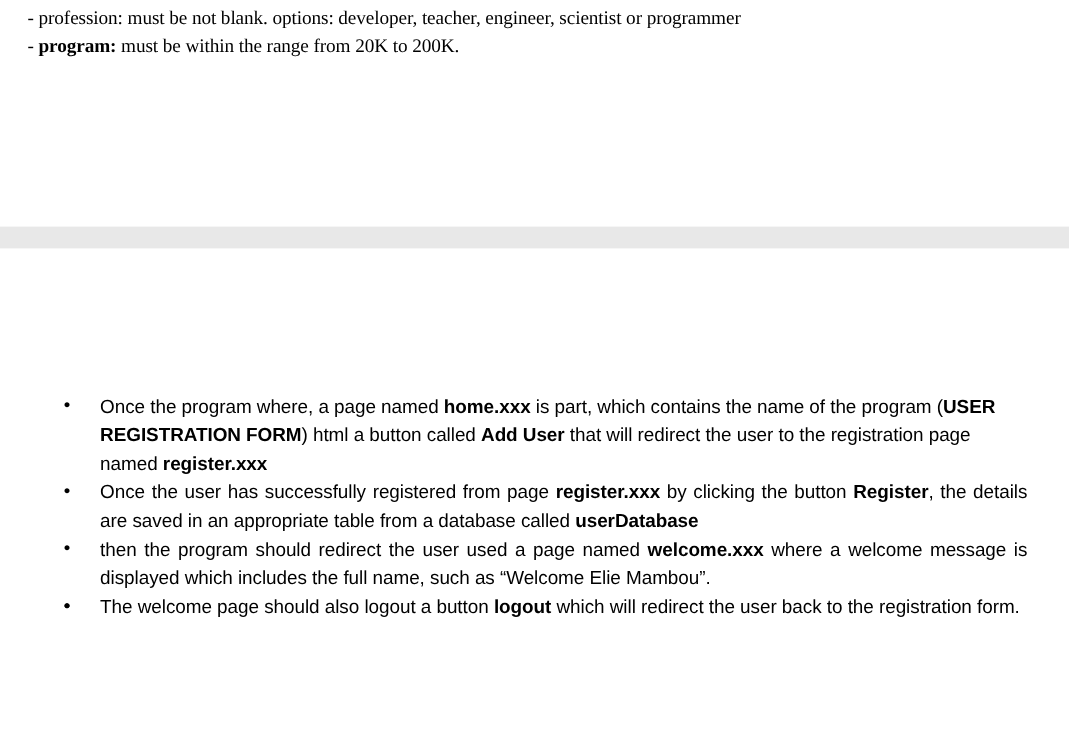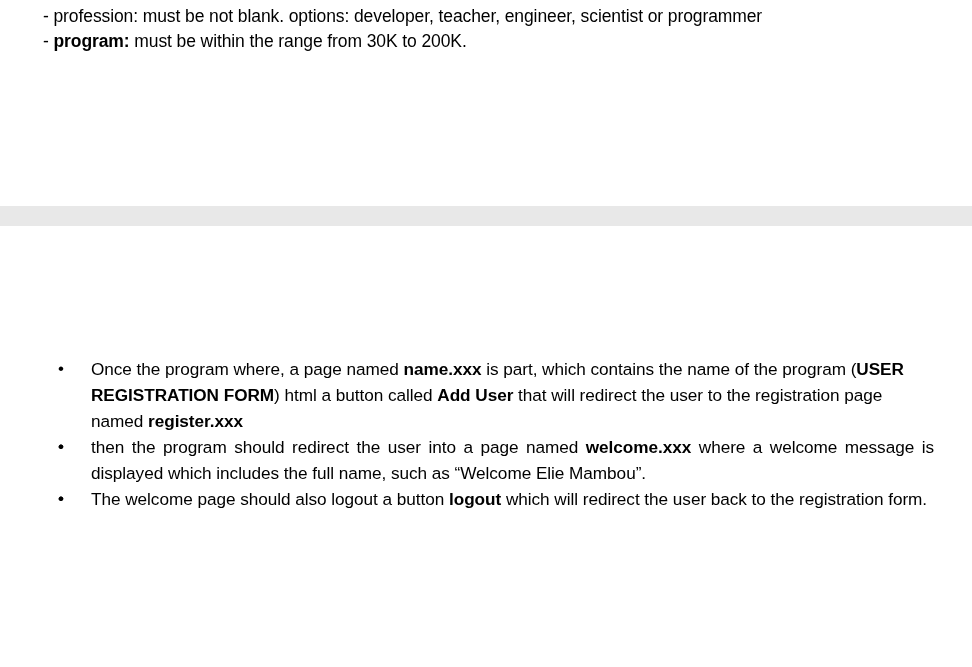--- a/index.html
+++ b/index.html
@@ -21,23 +21,24 @@
   .page-top {
     position: absolute;
     left: 0;
     top: 0;
     width: 972px;
     height: 206px;
     background: #ffffff;
   }
   .spec-list {
     position: absolute;
-    left: 43px;
+    left: 25px;
     top: 4px;
     width: 930px;
+    font-family: Liberation Serif, serif;
   }
   .spec-line {
     font-size: 17.5px;
     line-height: 25px;
     white-space: nowrap;
     letter-spacing: -0.1px;
   }
 
   
   .page-separator {
@@ -96,33 +97,34 @@
 </style>
 </head>
 <body>
 
 <div class="page-top">
   <div class="spec-list">
     <div class="spec-line">
       <span>- profession: must be not blank. options: developer, teacher, engineer, scientist or programmer</span>
     </div>
     <div class="spec-line">
-      <span>- </span><b>program:</b><span> must be within the range from 30K to 200K.</span>
+      <span>- </span><b>program:</b><span> must be within the range from 20K to 200K.</span>
     </div>
   </div>
 </div>
 
 <div class="page-separator"></div>
 
 <div class="page-bottom">
   <ul class="bullet-list" id="bullet-list">
-      <li class="bullet-item"><span class="marker">•</span><span class="para"><span>Once the program where, a page named </span><b>name.xxx</b><span> is part, which contains the name of the program (</span><b>USER REGISTRATION FORM</b><span>) html a button called </span><b>Add User</b><span> that will redirect the user to the registration page named </span><b>register.xxx</b></span></li>
+      <li class="bullet-item"><span class="marker">•</span><span class="para"><span>Once the program where, a page named </span><b>home.xxx</b><span> is part, which contains the name of the program (</span><b>USER REGISTRATION FORM</b><span>) html a button called </span><b>Add User</b><span> that will redirect the user to the registration page named </span><b>register.xxx</b></span></li>
       <li class="bullet-item justified">
         <span class="marker">•</span>
+        <span class="para"><span>Once the user has successfully registered from page </span><b>register.xxx</b><span> by clicking the button </span><b>Register</b><span>, the details are saved in an appropriate table from a database called </span><b>userDatabase</b></span>
       </li>
       <li class="bullet-item justified">
         <span class="marker">•</span>
-        <span class="para"><span>then the program should redirect the user into a page named </span><b>welcome.xxx</b><span> where a welcome message is displayed which includes the full name, such as “Welcome Elie Mambou”.</span></span>
+        <span class="para"><span>then the program should redirect the user used a page named </span><b>welcome.xxx</b><span> where a welcome message is displayed which includes the full name, such as “Welcome Elie Mambou”.</span></span>
       </li>
       <li class="bullet-item"><span class="marker">•</span></li>
       <li class="bullet-item"><span class="marker">•</span><span class="para"><span>The welcome page should also logout a button </span><b>logout</b><span> which will redirect the user back to the registration form.</span></span></li>
     </ul>
 </div>
 
 </body></html>

